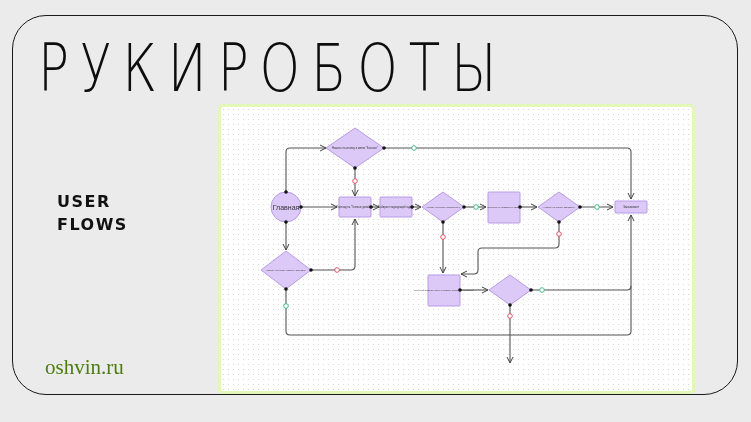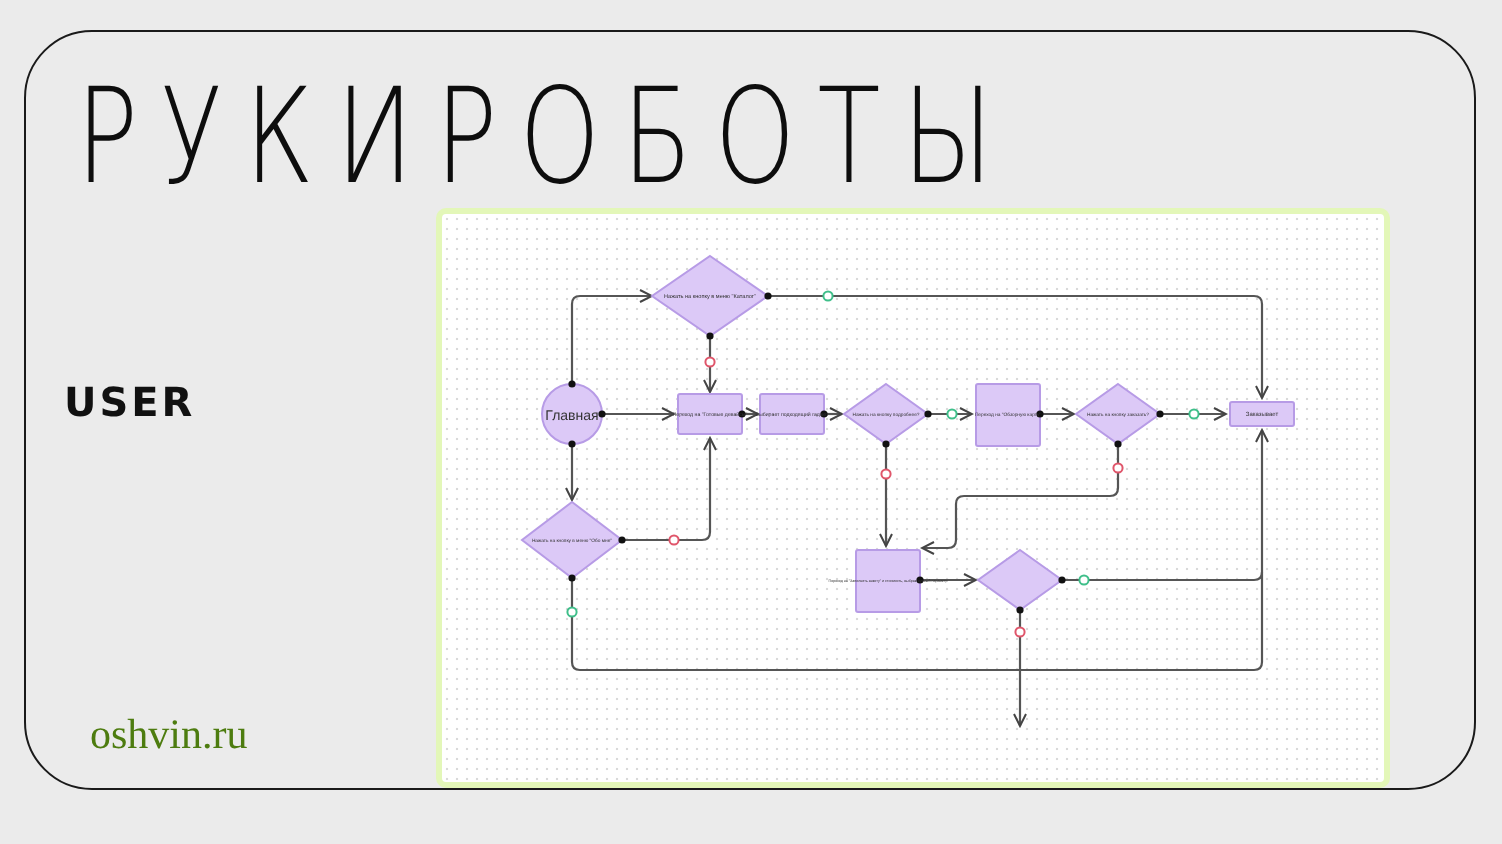--- a/index.html
+++ b/index.html
@@ -1,32 +1,33 @@
 <!DOCTYPE html>
 <html><head>
 <meta charset="utf-8">
 <style>
   html,body{margin:0;padding:0;}
   body{width:751px;height:422px;background:#ebebeb;position:relative;overflow:hidden;font-family:"Liberation Sans",sans-serif;}
   .card{position:absolute;left:12px;top:15px;width:726px;height:380px;border:1px solid #1a1a1a;border-radius:34px;box-sizing:border-box;}
   .brand{position:absolute;left:38px;top:36px;font-family:"DejaVu Sans",sans-serif;font-weight:300;font-size:66px;letter-spacing:14px;color:#0d0d0d;line-height:66px;transform:scaleX(0.78);transform-origin:left top;white-space:nowrap;}
-  .subtitle{position:absolute;left:32px;top:190px;font-family:"DejaVu Sans",sans-serif;font-weight:bold;font-size:20px;line-height:23px;letter-spacing:1.5px;color:#111;}
+  .subtitle{position:absolute;left:57px;top:190px;font-family:"DejaVu Sans",sans-serif;font-weight:bold;font-size:16px;line-height:23px;letter-spacing:1.5px;color:#111;}
   .site{position:absolute;left:45px;top:355px;font-family:"Liberation Serif",serif;font-size:21px;color:#4d7c0f;}
   .frame{position:absolute;left:218px;top:104px;width:477px;height:290px;background:#fff;border:3px solid #e3f7b8;border-radius:5px;box-sizing:border-box;
     background-image:radial-gradient(#d9d9d9 0.6px,transparent 0.8px);background-size:5px 5px;}
   svg{position:absolute;left:0;top:0;}
   .node-text{font-family:"Liberation Sans",sans-serif;fill:#333;}
 </style>
 </head>
 <body>
 
 <div class="card"></div>
 <div class="brand">РУКИРОБОТЫ</div>
 <div class="subtitle">
   <div>USER</div>
+  <div>FLOWS</div>
 </div>
 <div class="site">oshvin.ru</div>
 
 <div class="frame"></div>
 
 <svg width="751" height="422" viewBox="0 0 751 422">
   <defs>
     <marker id="arr" markerWidth="8" markerHeight="8" refX="7" refY="4" orient="auto" markerUnits="userSpaceOnUse">
       <path d="M1,1 L7,4 L1,7" fill="none" stroke="#444" stroke-width="1"></path>
     </marker>

